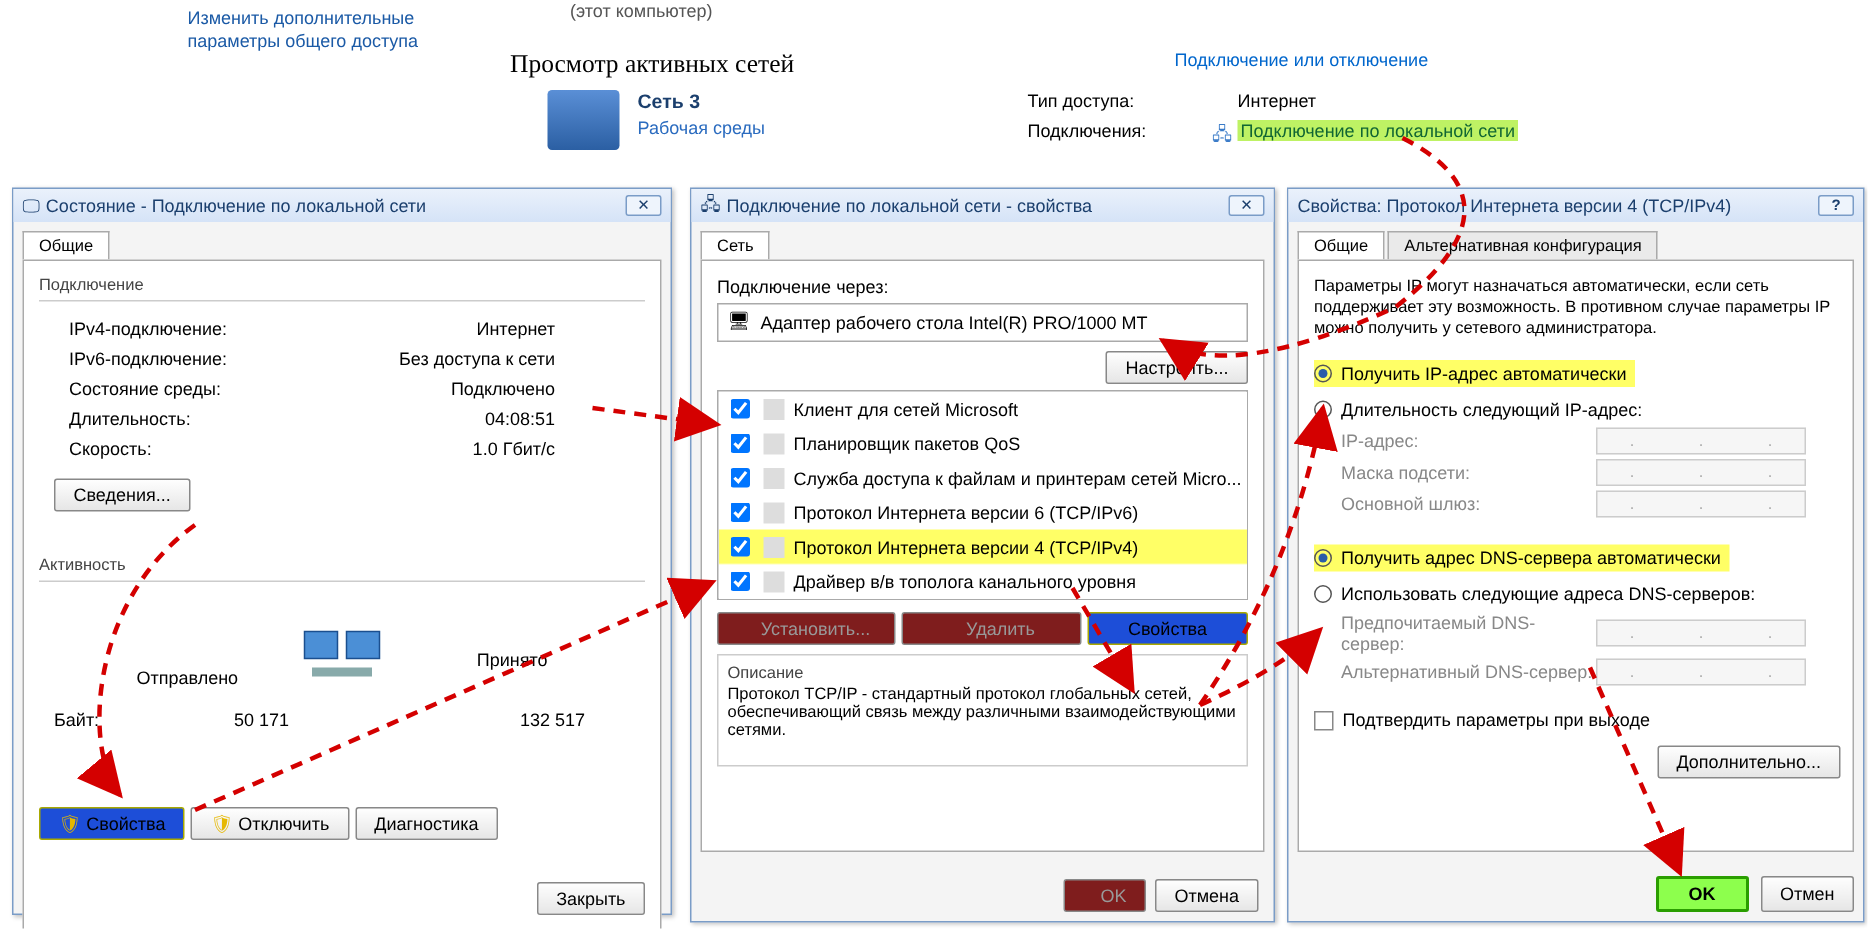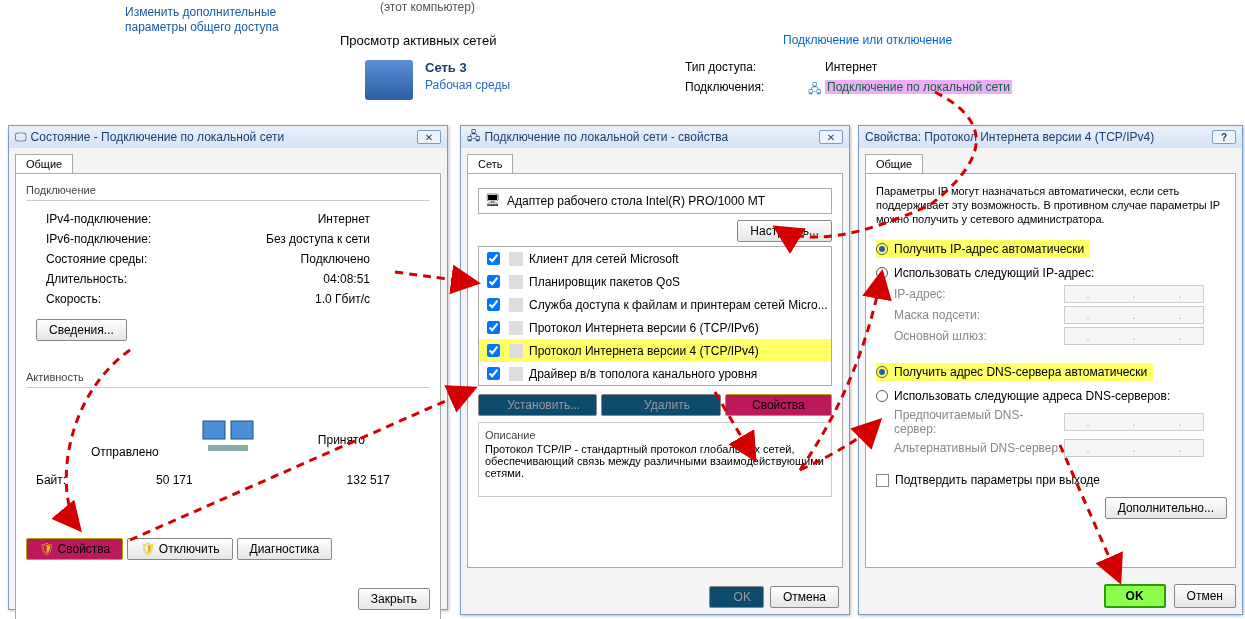--- a/index.html
+++ b/index.html
@@ -32,21 +32,22 @@
     position: absolute;
     left: 380px;
     top: 0px;
     font-size: 12px;
     color: #555;
   }
   .active-net-label {
     position: absolute;
     left: 340px; top: 33px;
     color: #000;
-    font-size: 13px;
+    font-size: 17px;
+    font-family: Liberation Serif, serif;
   }
   .conn-link {
     position: absolute;
     left: 783px; top: 33px;
     color: #0066cc;
     cursor: pointer;
   }
   .net-icon {
     position: absolute;
     left: 365px; top: 60px;
@@ -64,21 +65,21 @@
     position: absolute;
     left: 425px; top: 78px;
     font-size: 12px;
     color: #2a6bbf;
   }
   .access-type-lbl { position: absolute; left: 685px; top: 60px; }
   .connections-lbl { position: absolute; left: 685px; top: 80px; }
   .access-val { position: absolute; left: 825px; top: 60px; }
   .conn-val {
     position: absolute; left: 825px; top: 80px;
-    background: #f0abfc;
+    background: #bef264;
     color: #116633;
     cursor: pointer;
     padding: 0 2px;
   }
   .conn-icon {
     position: absolute; left: 808px; top: 80px;
     width: 12px; height: 12px;
     color: #3a7bc8;
   }
 
@@ -145,23 +146,23 @@
   }
   .btn {
     display: inline-block;
     padding: 3px 12px;
     border: 1px solid #888;
     background: linear-gradient(#fefefe, #e6e6e6);
     font-size: 12px;
     cursor: pointer;
     border-radius: 2px;
   }
-  .btn.hl { background: #be185d; border: 1px solid #a9a900; }
+  .btn.hl { background: #1d4ed8; border: 1px solid #a9a900; }
   .btn.hlg { background: #8dff4d; border: 2px solid #2a9e00; font-weight: bold; padding: 3px 20px;}
-  .btn.disabled { color: #999; background: #0c4a6e; padding-left: 24px; }
+  .btn.disabled { color: #999; background: #7f1d1d; padding-left: 24px; }
   .btn-row { margin-top: 6px; display: flex; gap: 4px; }
 
   
   #win2 { left: 460px; top: 125px; width: 390px; height: 490px; }
   .adapter-box {
     border: 1px solid #aaa;
     padding: 4px 6px;
     display: flex;
     align-items: center;
     gap: 6px;
@@ -321,20 +322,21 @@
   <div class="titlebar">
     <span style="margin-right:4px;">🖧</span>
     <span>Подключение по локальной сети - свойства</span>
     <span class="spacer"></span>
     <span class="close-btn">✕</span>
   </div>
   <div class="tabbar">
     <div class="tab">Сеть</div>
   </div>
   <div class="tab-content" style="height:395px;">
+    <div>Подключение через:</div>
     <div class="adapter-box" style="margin-top:4px;">
       <span class="adapter-ico">🖥</span>
       <span>Адаптер рабочего стола Intel(R) PRO/1000 MT</span>
     </div>
     <div style="text-align:right; margin-top:6px;">
       <button class="btn">Настроить...</button>
     </div>
     <div class="comp-list" id="complist">
         <div class="comp-item">
           <input type="checkbox" checked="" style="">
@@ -385,33 +387,34 @@
 </div>
 
 <div class="win" id="win3">
   <div class="titlebar">
     <span>Свойства: Протокол Интернета версии 4 (TCP/IPv4)</span>
     <span class="spacer"></span>
     <span class="help-btn">?</span>
   </div>
   <div class="tabbar">
     <div class="tab">Общие</div>
+    <div class="tab inactive">Альтернативная конфигурация</div>
   </div>
   <div class="tab-content" style="height:395px;">
     <div style="font-size:11px; line-height:14px;">Параметры IP могут назначаться автоматически, если сеть поддерживает эту возможность. В противном случае параметры IP можно получить у сетевого администратора.</div>
 
     <div style="margin-top:14px;">
       <div class="radio-row hl">
         <span class="radio sel"></span>
         <span>Получить IP-адрес автоматически</span>
       </div>
     </div>
     <div class="radio-row" style="margin-top:6px;">
       <span class="radio"></span>
-      <span>Использовать следующий IP-адрес:</span>
+      <span>Длительность следующий IP-адрес:</span>
     </div>
     <div class="ipfield-row">
         <div class="lbl">IP-адрес:</div>
         <div class="ipbox">
           <span>.</span>
           <span>.</span>
           <span>.</span>
         </div>
       </div>
     <div class="ipfield-row">

